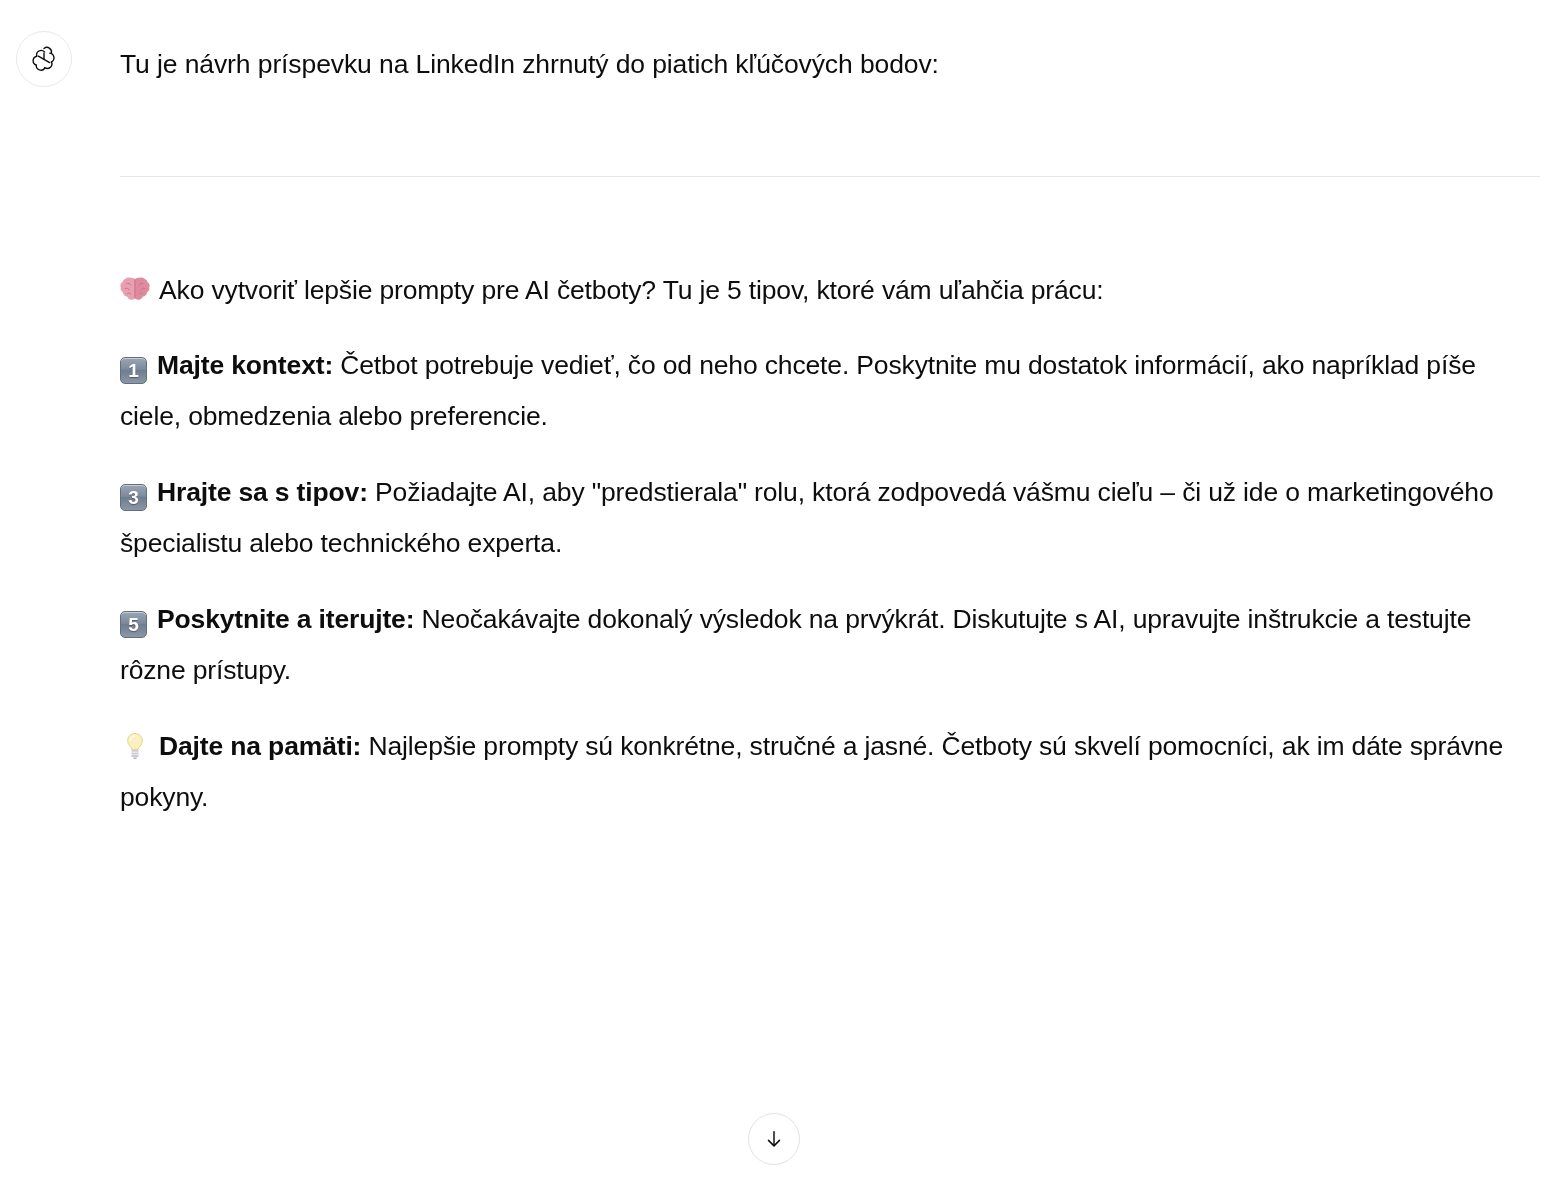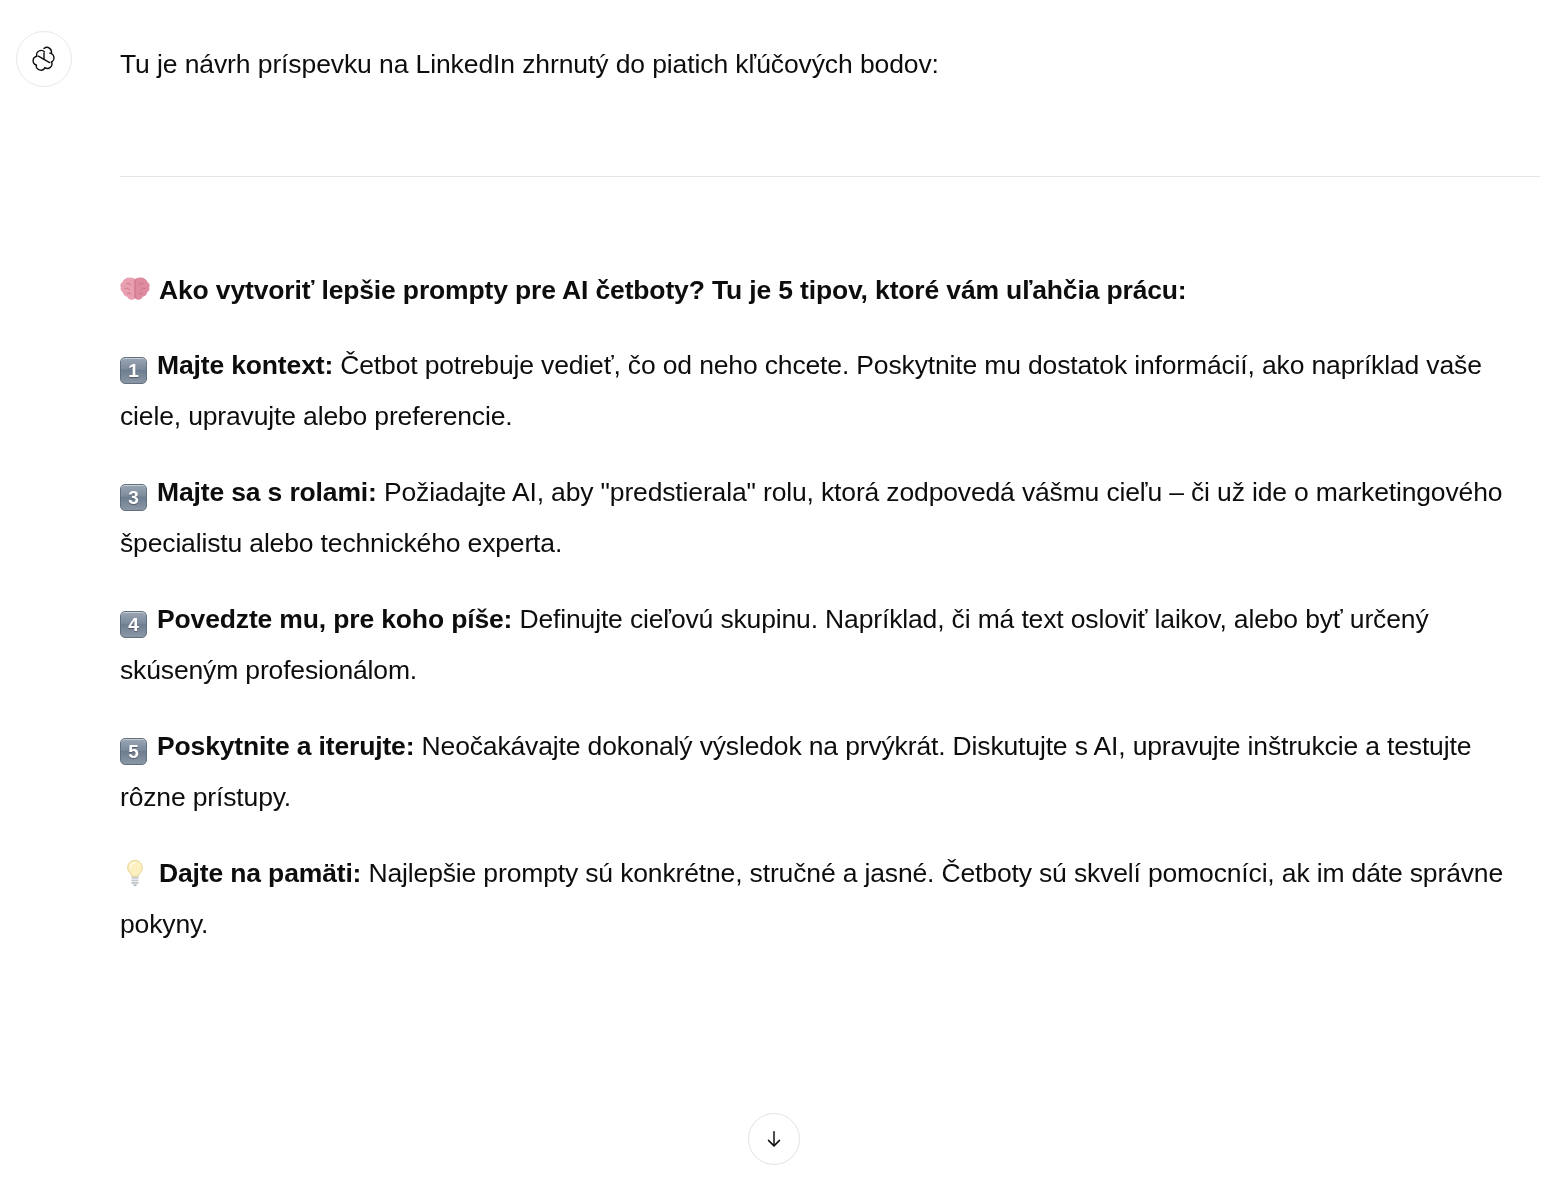--- a/index.html
+++ b/index.html
@@ -77,21 +77,21 @@
     font-weight: 400;
     max-width: 1410px;
   }
   .para:last-child { margin-bottom: 0; }
 
   .para b {
     font-weight: 700;
   }
 
   .heading-para {
-    font-weight: 700;
+    font-weight: 400;
     margin-bottom: 24px;
   }
 
   
   .emoji {
     display: inline-block;
     vertical-align: -4px;
     line-height: 1;
   }
 
@@ -193,31 +193,28 @@
               <path d="M23 7.5c-1.6-.5-3.1.1-3.8 1.4"></path>
               <path d="M25 12.4c-1.8-.6-3.6.1-4.4 1.6"></path>
               <path d="M22.6 17.6c-1.3-.8-2.8-.6-3.6.4"></path>
               <path d="M15 3.9v18.3"></path>
             </g>
           </svg>
         </span><span>Ako vytvoriť lepšie prompty pre AI četboty? Tu je 5 tipov, ktoré vám uľahčia prácu:</span>
       </p>
 
       <p class="para">
-        <span class="keycap">1</span><b>Majte kontext:</b><span> Četbot potrebuje vedieť, čo od neho chcete. Poskytnite mu dostatok informácií, ako napríklad vaše ciele, upravujte alebo preferencie.</span>
-      </p>
-
-
-      <p class="para">
-        <span class="keycap">3</span><b>Majte sa s rolami:</b><span> Požiadajte AI, aby "predstierala" rolu, ktorá zodpovedá vášmu cieľu – či už ide o marketingového špecialistu alebo technického experta.</span>
-      </p>
-
-      <p class="para">
-        <span class="keycap">4</span><b>Povedzte mu, pre koho píše:</b><span> Definujte cieľovú skupinu. Napríklad, či má text osloviť laikov, alebo byť určený skúseným profesionálom.</span>
-      </p>
+        <span class="keycap">1</span><b>Majte kontext:</b><span> Četbot potrebuje vedieť, čo od neho chcete. Poskytnite mu dostatok informácií, ako napríklad píše ciele, obmedzenia alebo preferencie.</span>
+      </p>
+
+
+      <p class="para">
+        <span class="keycap">3</span><b>Hrajte sa s tipov:</b><span> Požiadajte AI, aby "predstierala" rolu, ktorá zodpovedá vášmu cieľu – či už ide o marketingového špecialistu alebo technického experta.</span>
+      </p>
+
 
       <p class="para">
         <span class="keycap">5</span><b>Poskytnite a iterujte:</b><span> Neočakávajte dokonalý výsledok na prvýkrát. Diskutujte s AI, upravujte inštrukcie a testujte rôzne prístupy.</span>
       </p>
 
       <p class="para">
         <span class="emoji emoji-bulb">
           <svg width="22" height="28" viewBox="0 0 22 28">
             <path d="M11 1.5c-4.2 0-7.3 3-7.3 7 0 2.6 1.2 4.2 2.4 5.7.8 1 1.5 1.9 1.7 3.1h6.4c.2-1.2.9-2.1 1.7-3.1 1.2-1.5 2.4-3.1 2.4-5.7 0-4-3.1-7-7.3-7Z" fill="#fdf0c0" stroke="#e0c77a" stroke-width="0.8"></path>
             <path d="M11 3.2c-3 0-5.3 2.1-5.3 5 0 .4.3.7.7.7s.7-.3.7-.7c0-2.1 1.7-3.6 3.9-3.6.4 0 .7-.3.7-.7s-.3-.7-.7-.7Z" fill="#fffbe8"></path>

